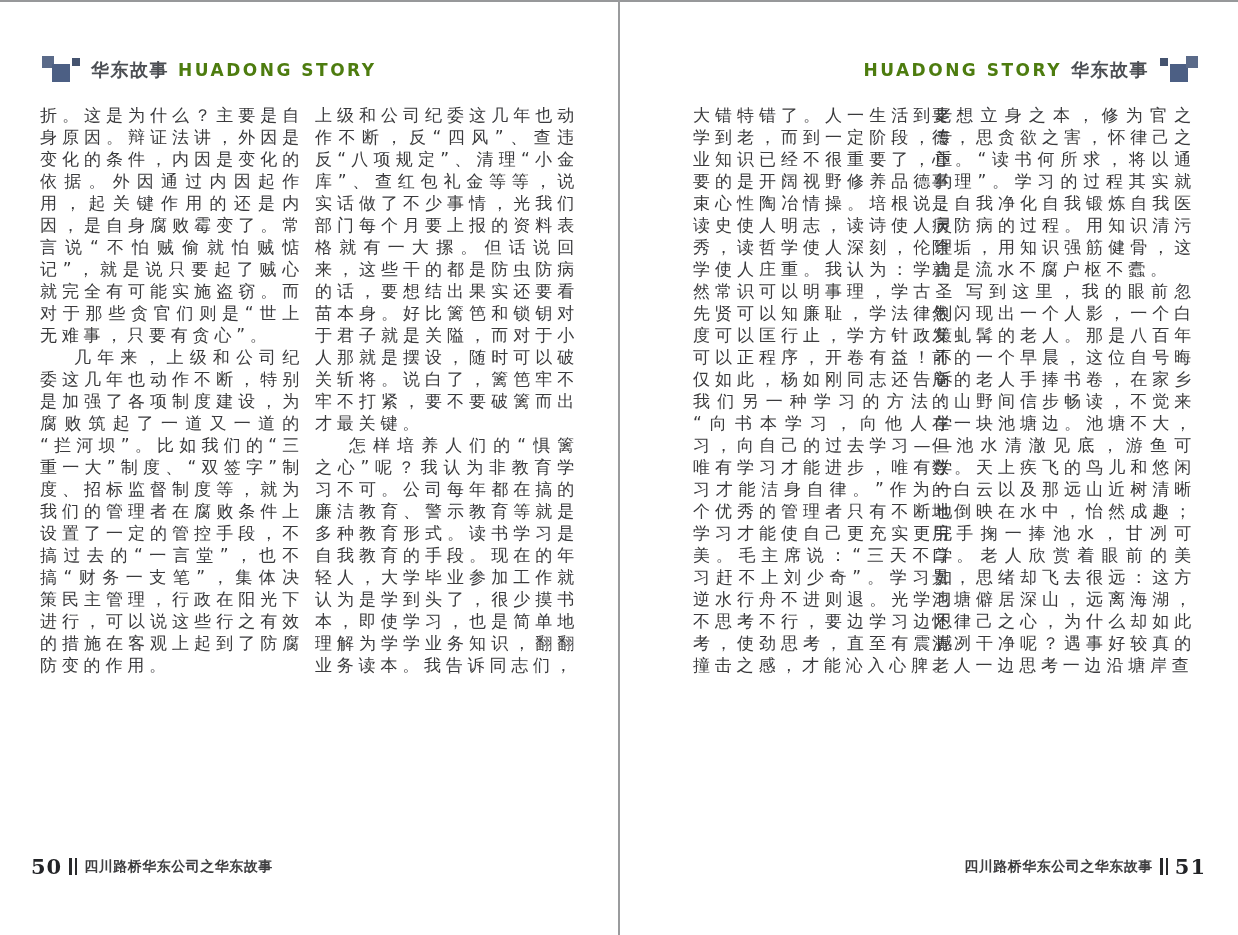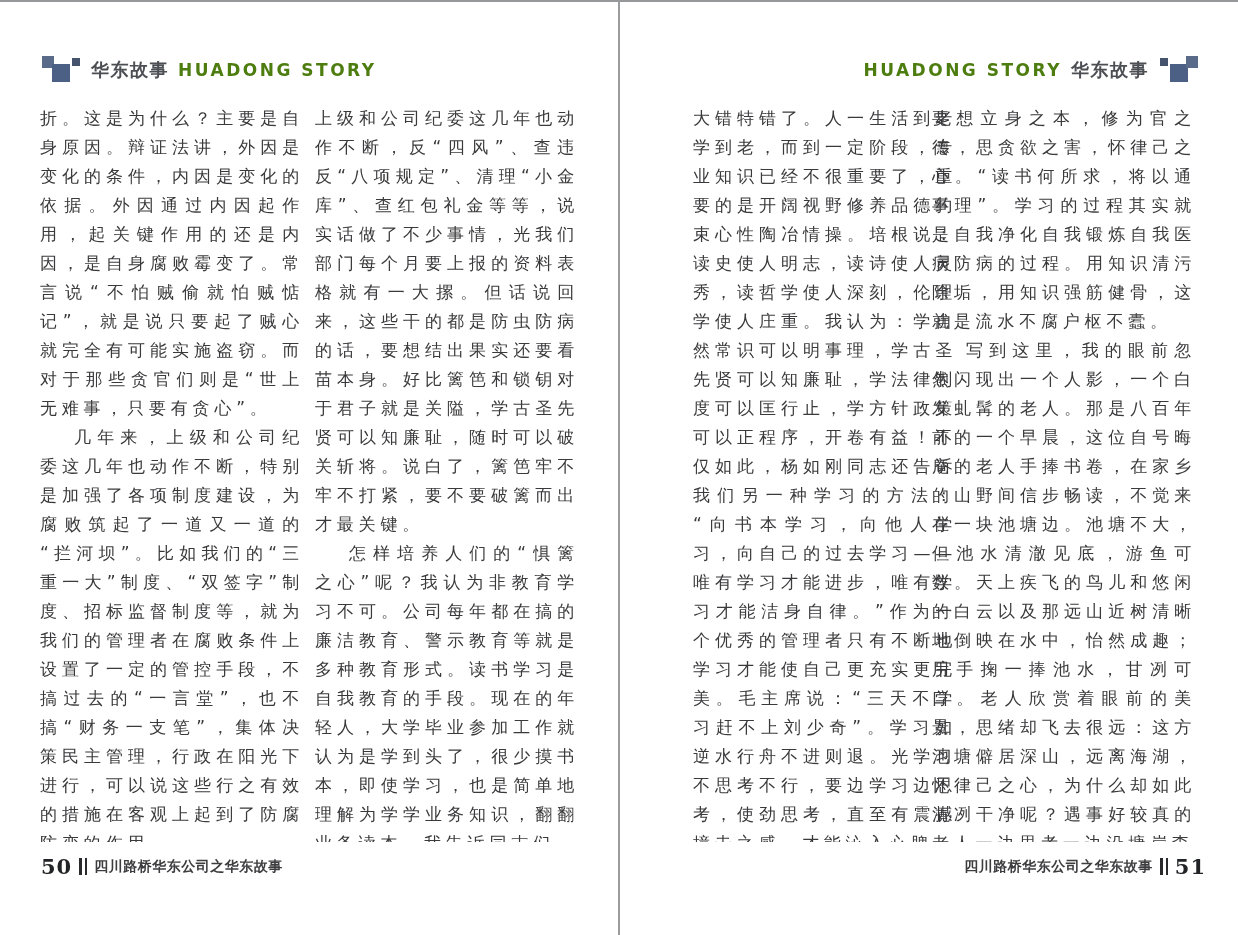--- a/index.html
+++ b/index.html
@@ -43,38 +43,38 @@
     font-size:18px; font-weight:bold; color:#4b4e53; letter-spacing:1.5px;
     white-space:nowrap;
   }
   .title-en {
     font-size:17px; color:#4d7c0f; letter-spacing:2.5px; white-space:nowrap;font-weight:bold;
   }
 
   
   .col {
     position:absolute; top:104px; width:264px; height:738px;
-    font-size:17px; line-height:29px; letter-spacing:4.8px;
+    font-size:17px; line-height:22px; letter-spacing:4.8px;
     color:#3a3a3c;
     text-align:justify; text-justify:inter-character;
     overflow:hidden;
   }
   .col p { margin:0; padding:0; }
   .col p.indent { text-indent:2em; }
   .page-left  .col-1 { left:40px; }
   .page-left  .col-2 { left:315px; }
   .page-right .col-1 { left:74px; }
   .page-right .col-2 { left:313px; }
 
   
   .footer {
     position:absolute; top:853px; height:26px;
     display:flex; align-items:center;
   }
-  .footer-left  { left:41px; }
+  .footer-left  { left:31px; }
   .footer-right { right:32px; }
   .pagenum {
     font-family:"DejaVu Serif", serif;
     font-weight:bold; font-size:21px; color:#222326; letter-spacing:1px;
   }
   .dbar {
     display:inline-block; width:3px; height:17px;
     border-left:3px solid #2a2a2c; border-right:2px solid #2a2a2c;
     margin:0 7px;
   }
@@ -101,21 +101,21 @@
     <span class="title-cn">华东故事</span>
     <span class="title-en">HUADONG STORY</span>
   </div>
 
   <div class="col col-1">
     <p>折。这是为什么？主要是自身原因。辩证法讲，外因是变化的条件，内因是变化的依据。外因通过内因起作用，起关键作用的还是内因，是自身腐败霉变了。常言说“不怕贼偷就怕贼惦记”，就是说只要起了贼心就完全有可能实施盗窃。而对于那些贪官们则是“世上无难事，只要有贪心”。</p>
     <p class="indent">几年来，上级和公司纪委这几年也动作不断，特别是加强了各项制度建设，为腐败筑起了一道又一道的“拦河坝”。比如我们的“三重一大”制度、“双签字”制度、招标监督制度等，就为我们的管理者在腐败条件上设置了一定的管控手段，不搞过去的“一言堂”，也不搞“财务一支笔”，集体决策民主管理，行政在阳光下进行，可以说这些行之有效的措施在客观上起到了防腐防变的作用。</p>
   </div>
 
   <div class="col col-2">
-    <p>上级和公司纪委这几年也动作不断，反“四风”、查违反“八项规定”、清理“小金库”、查红包礼金等等，说实话做了不少事情，光我们部门每个月要上报的资料表格就有一大摞。但话说回来，这些干的都是防虫防病的话，要想结出果实还要看苗本身。好比篱笆和锁钥对于君子就是关隘，学古圣先贤可以知廉耻，随时可以破关斩将。说白了，篱笆牢不牢不打紧，要不要破篱而出才最关键。</p>
+    <p>上级和公司纪委这几年也动作不断，反“四风”、查违反“八项规定”、清理“小金库”、查红包礼金等等，说实话做了不少事情，光我们部门每个月要上报的资料表格就有一大摞。但话说回来，这些干的都是防虫防病的话，要想结出果实还要看苗本身。好比篱笆和锁钥对于君子就是关隘，而对于小人那就是摆设，随时可以破关斩将。说白了，篱笆牢不牢不打紧，要不要破篱而出才最关键。</p>
     <p class="indent">怎样培养人们的“惧篱之心”呢？我认为非教育学习不可。公司每年都在搞的廉洁教育、警示教育等就是多种教育形式。读书学习是自我教育的手段。现在的年轻人，大学毕业参加工作就认为是学到头了，很少摸书本，即使学习，也是简单地理解为学学业务知识，翻翻业务读本。我告诉同志们，</p>
   </div>
 
   <div class="footer footer-left">
     <span class="pagenum">50</span>
     <span class="dbar"></span>
     <span class="booktitle">四川路桥华东公司之华东故事</span>
   </div>
 
 </div>

